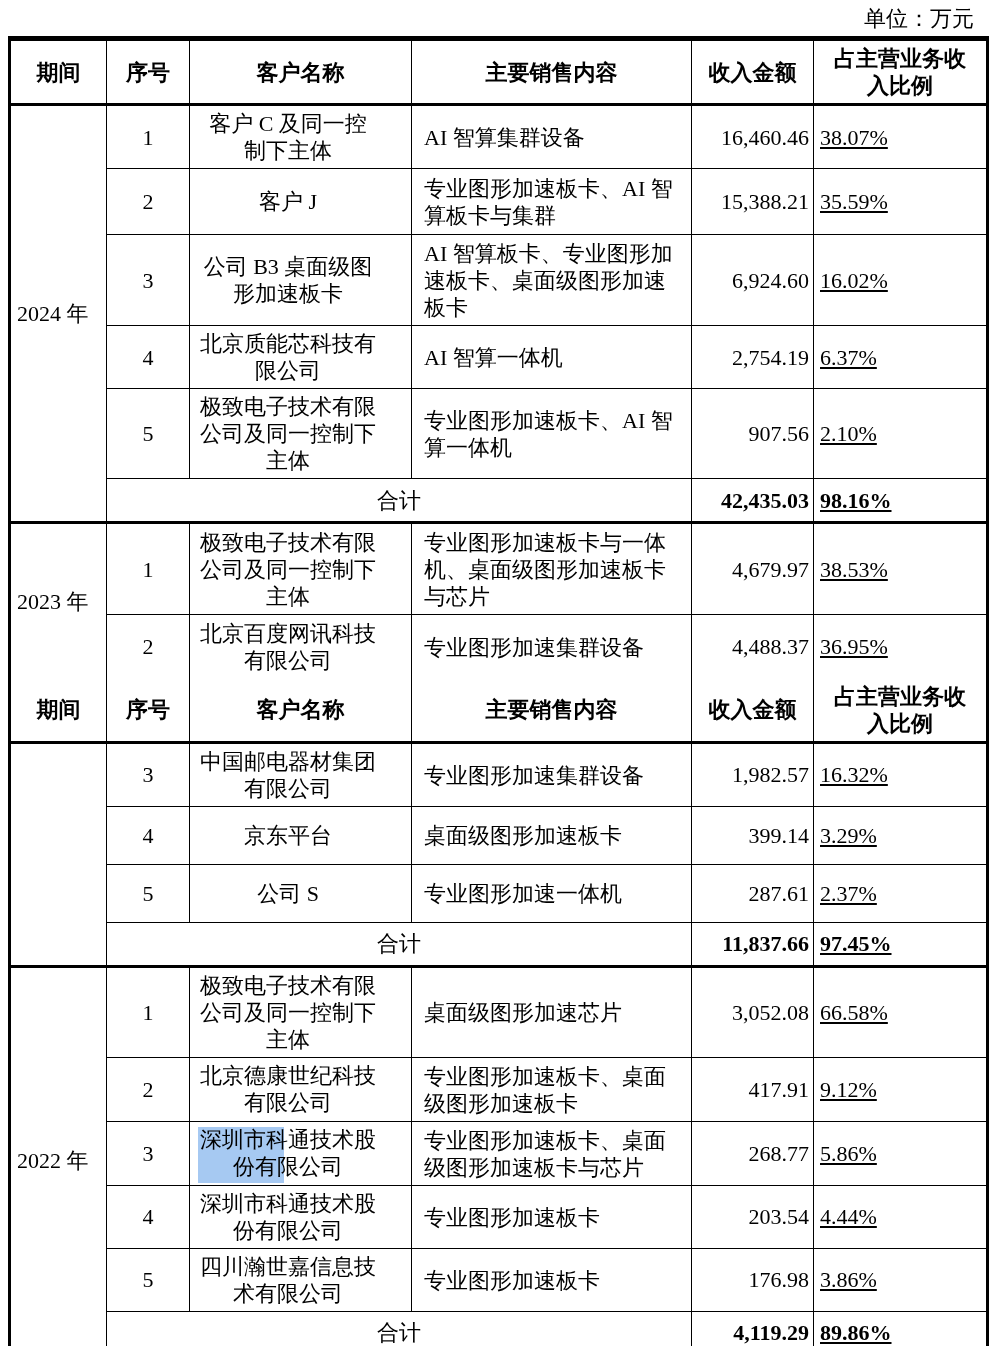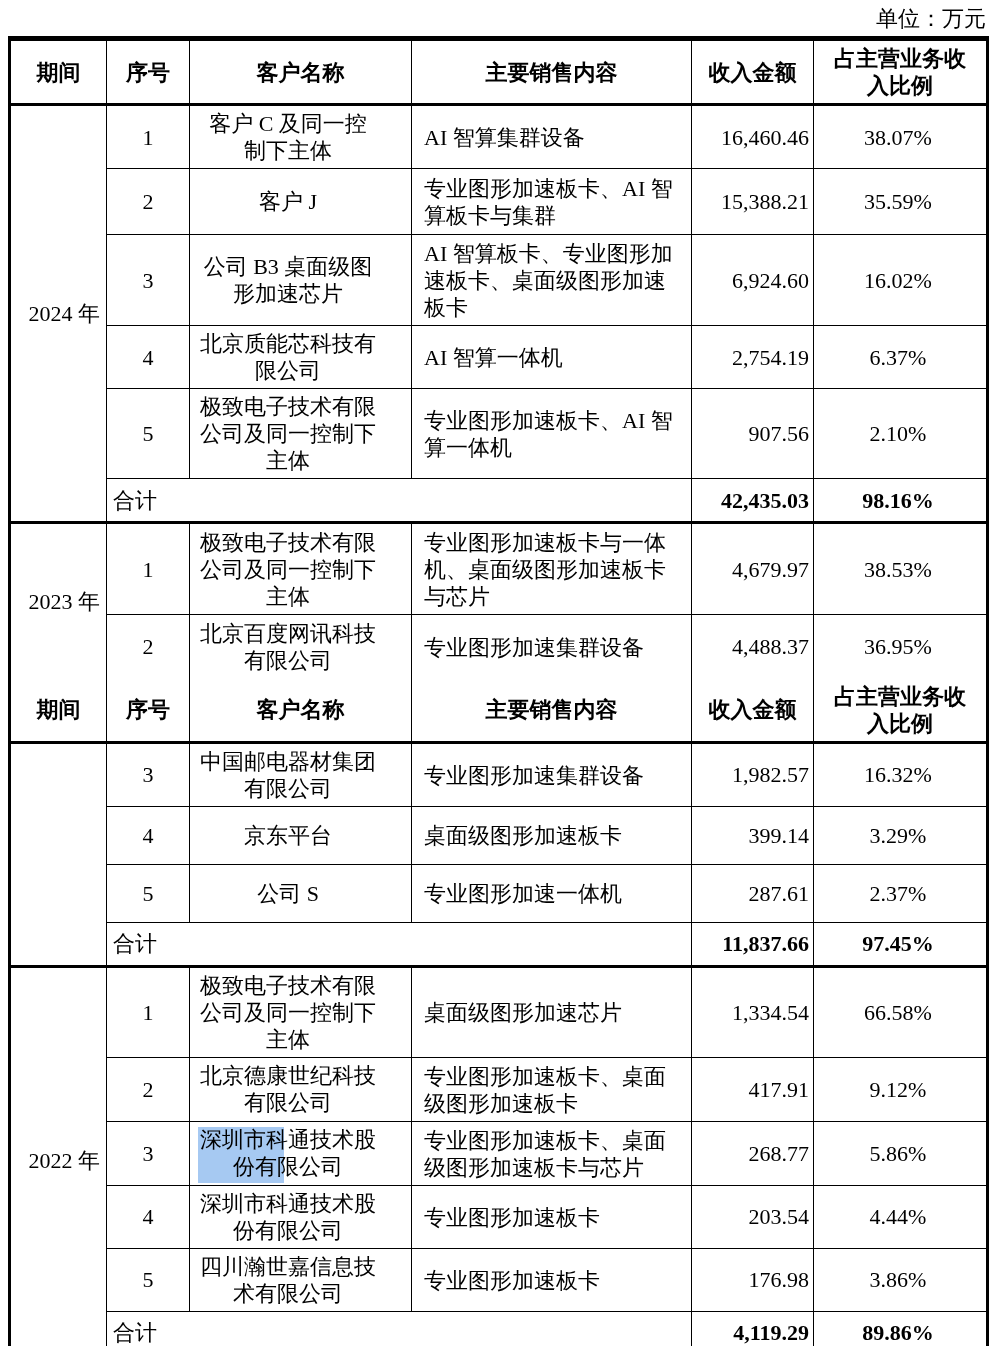--- a/index.html
+++ b/index.html
@@ -3,47 +3,47 @@
 <meta charset="utf-8">
 <style>
   html,body{margin:0;padding:0;}
   body{
     width:1000px;height:1346px;background:#ffffff;color:#000;
     font-family:"Liberation Serif","DejaVu Serif",serif;
     -webkit-font-smoothing:antialiased;
   }
   .page{position:relative;width:1000px;height:1346px;overflow:hidden;}
   .unit-line{
-    text-align:right;margin:6px 14px 4px 0;font-size:22px;line-height:26px;
+    text-align:right;margin:6px 26px 4px 0;font-size:22px;line-height:26px;
   }
   table.main{
     border-collapse:collapse;table-layout:fixed;
     width:978px;margin-left:8px;
     border:3px solid #000;border-top-width:5px;border-bottom-width:5px;
   }
   col.c-period{width:97px;}
   col.c-no{width:83px;}
   col.c-name{width:222px;}
   col.c-content{width:280px;}
   col.c-amount{width:122px;}
   col.c-ratio{width:174px;}
   td,th{
     border:1.5px solid #000;
     font-size:22px;line-height:27px;vertical-align:middle;
     padding:4px 6px;font-weight:normal;overflow:hidden;
   }
   th{font-weight:bold;text-align:center;padding:4px 4px;}
   th.ratio-h{padding:4px 16px;margin-top:28px;}
-  td.period{text-align:right;}
+  td.period{text-align:left;}
   td.no{text-align:center;}
   td.name{text-align:center;padding:4px 34px 4px 9px;}
   td.content{text-align:left;padding:5px 10px 4px 12px;}
   td.amount{text-align:right;padding-right:4px;}
-  td.ratio{text-align:center;padding-right:10px;}
-  tr.total td.label{}
+  td.ratio{text-align:left;padding-right:10px;text-decoration:underline;}
+  tr.total td.label{text-align:center;}
   tr.total td.amount, tr.total td.ratio{font-weight:bold;}
   tr.sec-end td{border-bottom:3px solid #000;}
   tr.sec-start td{border-top:3px solid #000;}
   tr.nb td{border-bottom-style:hidden;}
   tr.rep th{border-top-style:hidden;border-bottom:3px solid #000;}
   td.rel{position:relative;}
   .sel-rect{
     position:absolute;left:8px;top:5px;width:86px;height:56px;
     background:#a6c9f2;z-index:0;
   }
@@ -86,21 +86,21 @@
       </tr>
       <tr style="height:66px;">
         <td class="no">2</td>
         <td class="name">客户 J</td>
         <td class="content">专业图形加速板卡、AI 智算板卡与集群</td>
         <td class="amount">15,388.21</td>
         <td class="ratio">35.59%</td>
       </tr>
       <tr style="height:86px;">
         <td class="no">3</td>
-        <td class="name">公司 B3 桌面级图形加速芯片</td>
+        <td class="name">公司 B3 桌面级图形加速板卡</td>
         <td class="content">AI 智算板卡、专业图形加速板卡、桌面级图形加速板卡</td>
         <td class="amount">6,924.60</td>
         <td class="ratio">16.02%</td>
       </tr>
       <tr style="height:60px;">
         <td class="no">4</td>
         <td class="name">北京质能芯科技有限公司</td>
         <td class="content">AI 智算一体机</td>
         <td class="amount">2,754.19</td>
         <td class="ratio">6.37%</td>
@@ -169,21 +169,21 @@
         <td class="label" colspan="3">合计</td>
         <td class="amount">11,837.66</td>
         <td class="ratio">97.45%</td>
       </tr>
 
       <tr class="sec-start" style="height:82px;">
         <td class="period" rowspan="6">2022 年</td>
         <td class="no">1</td>
         <td class="name">极致电子技术有限公司及同一控制下主体</td>
         <td class="content">桌面级图形加速芯片</td>
-        <td class="amount">1,334.54</td>
+        <td class="amount">3,052.08</td>
         <td class="ratio">66.58%</td>
       </tr>
       <tr style="height:64px;">
         <td class="no">2</td>
         <td class="name">北京德康世纪科技有限公司</td>
         <td class="content">专业图形加速板卡、桌面级图形加速板卡</td>
         <td class="amount">417.91</td>
         <td class="ratio">9.12%</td>
       </tr>
       <tr style="height:64px;">

